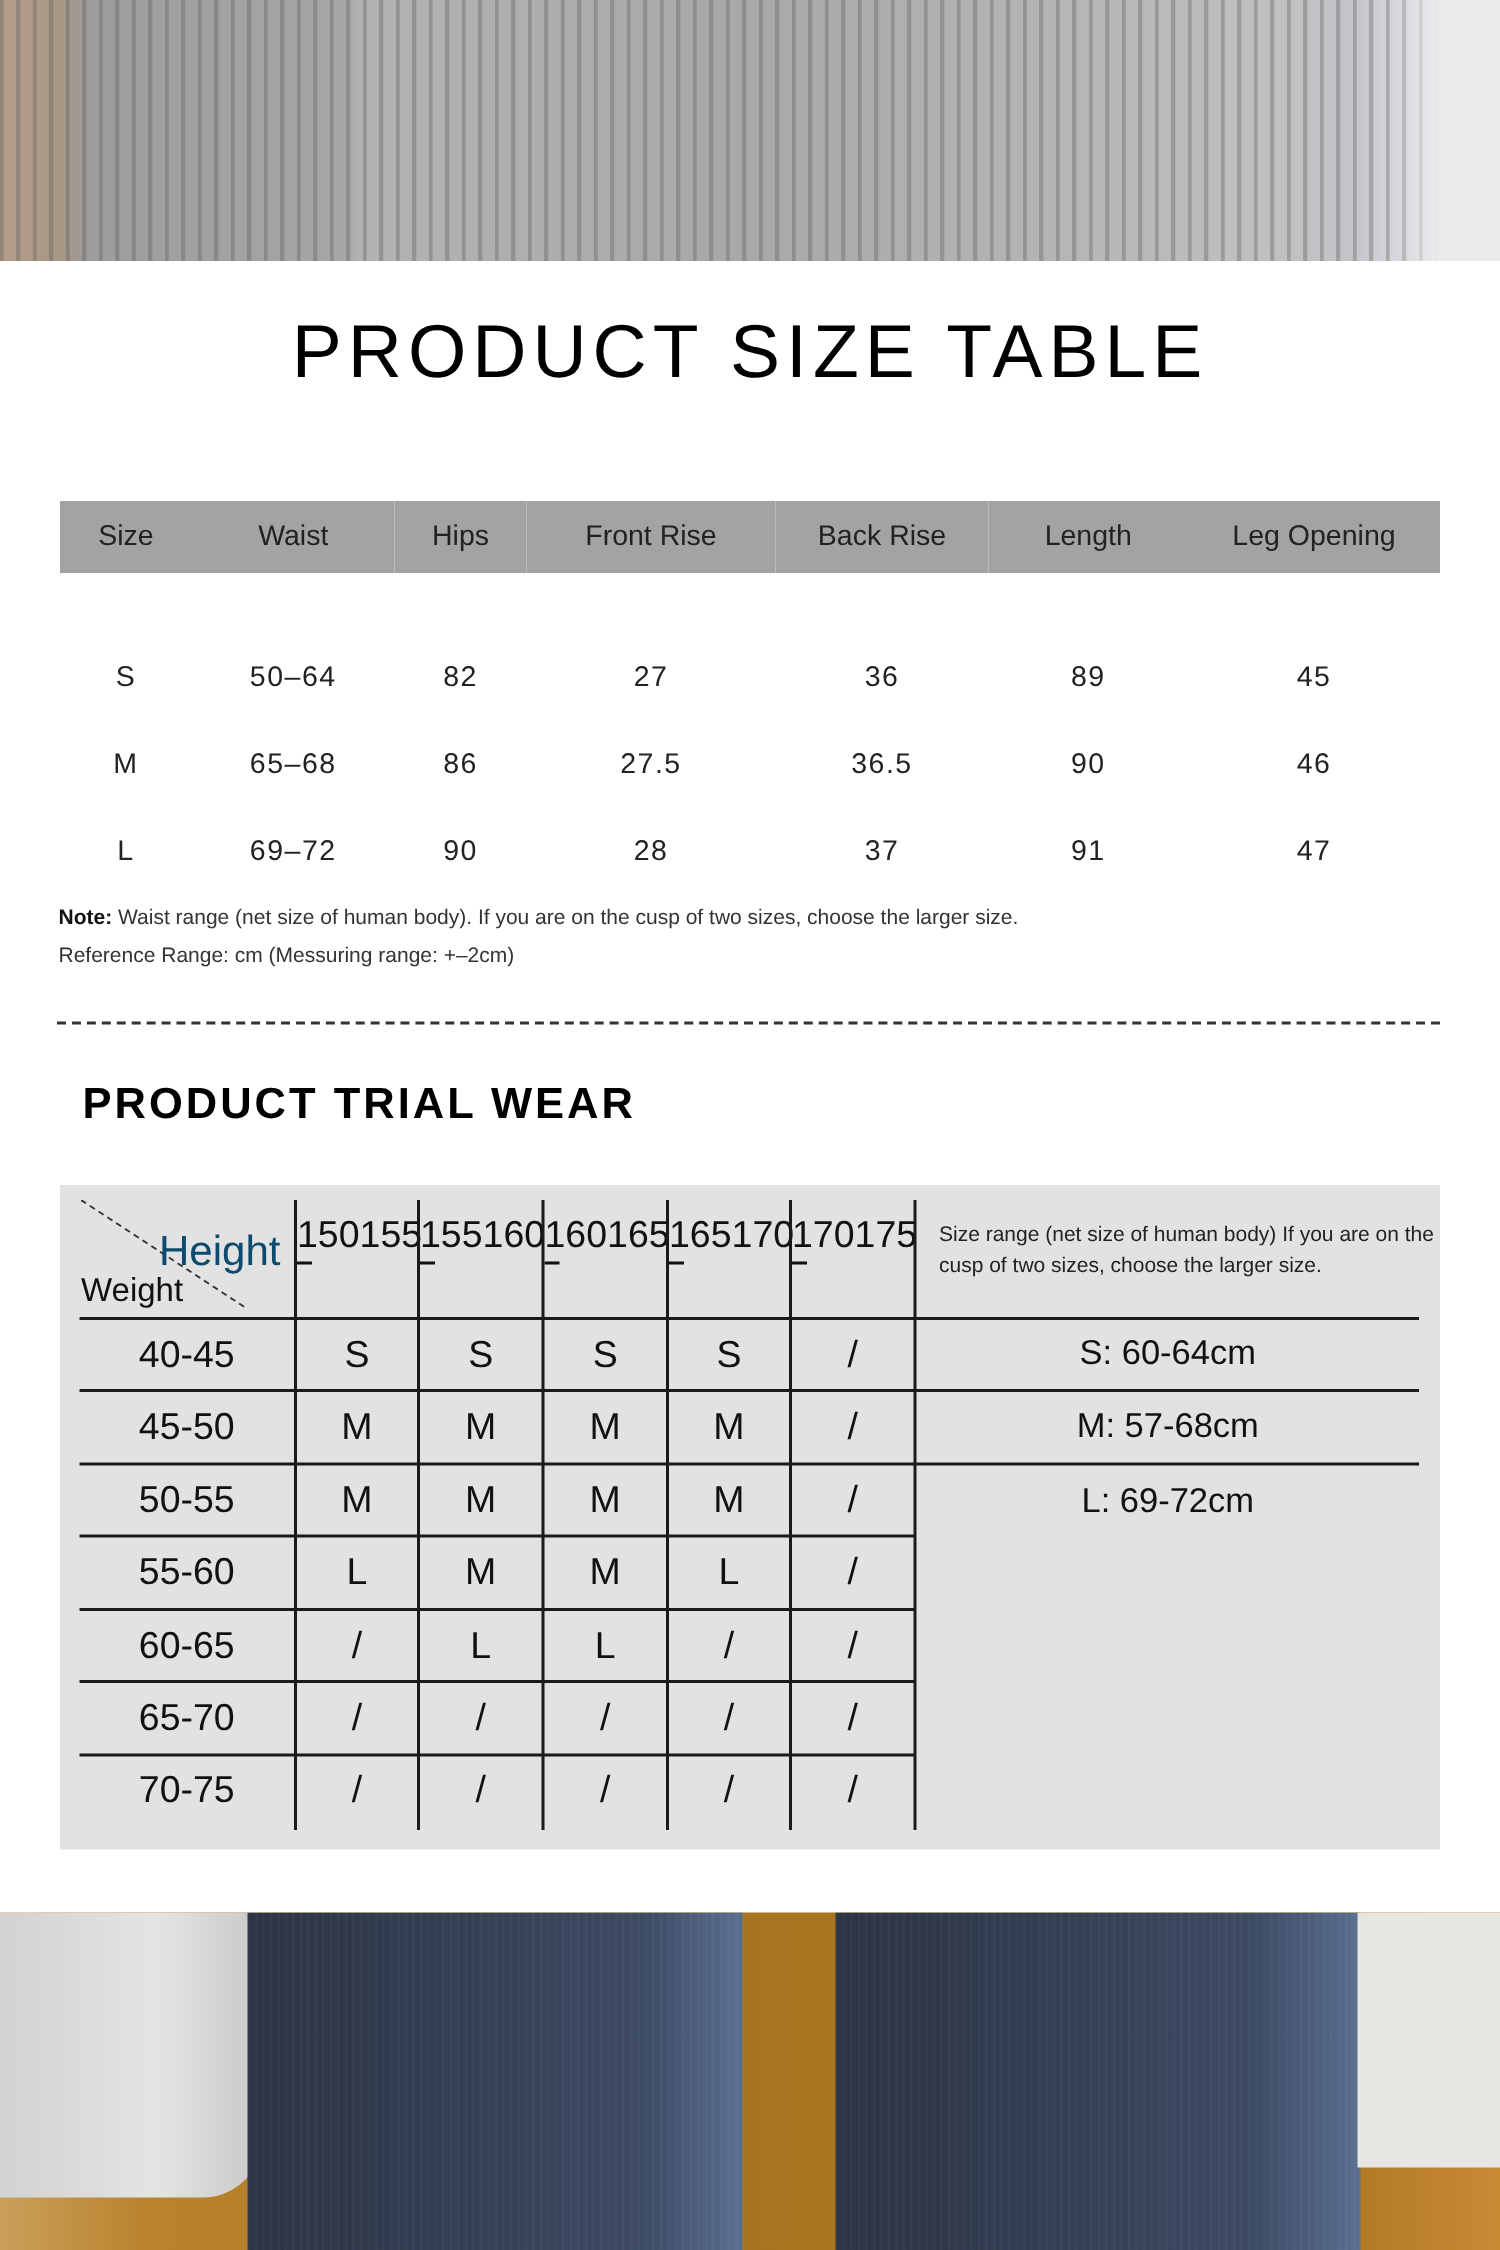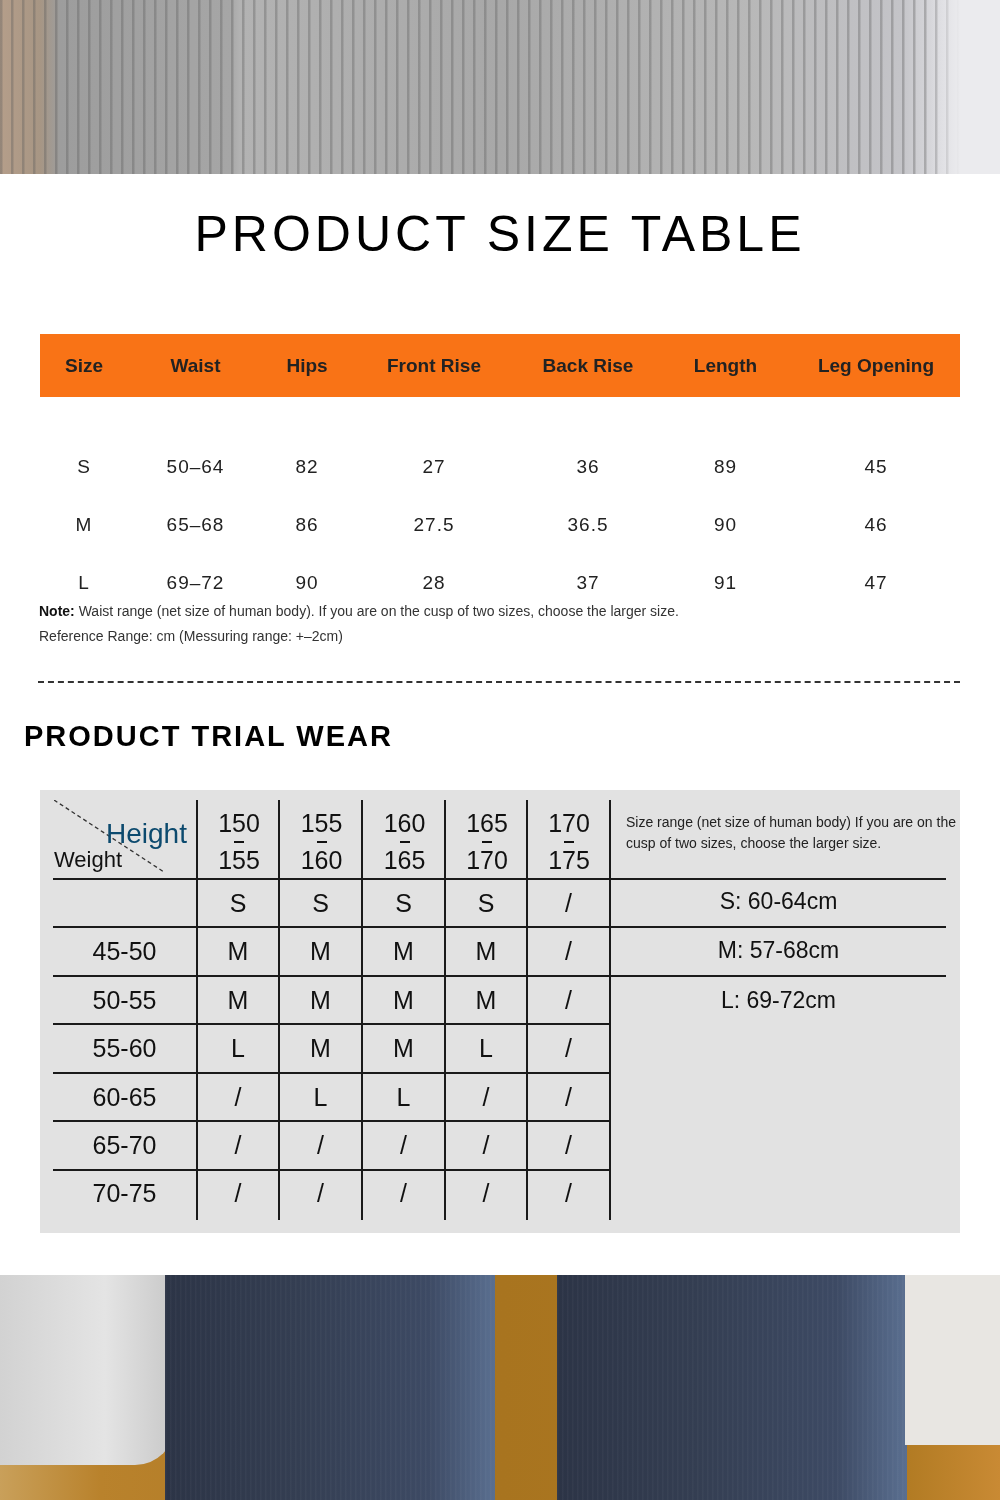--- a/index.html
+++ b/index.html
@@ -22,40 +22,40 @@
       linear-gradient(90deg, #2c3446, #343e52 40%, #3d4a64 80%, #5a6f90); }
   .photo-bottom .leg1 { left: 165px; width: 330px; }
   .photo-bottom .leg2 { left: 557px; width: 350px; }
   .photo-bottom .wall { position: absolute; left: 905px; top: 0; width: 95px; height: 170px; background: #e8e6e2; }
 
   
   .title { position: absolute; left: 0; top: 205px; width: 1000px; text-align: center; font-size: 50px; font-weight: 400; letter-spacing: 4px; color: #000; }
 
   
   .size-table { position: absolute; left: 40px; top: 334px; width: 920px; border-collapse: collapse; }
-  .size-table th { background: #f97316; height: 63px; font-weight: 700; font-size: 19px; color: #222; }
+  .size-table th { background: #a3a3a3; height: 48px; font-weight: 400; font-size: 19px; color: #222; }
   .size-table td { text-align: center; font-size: 19px; height: 58px; color: #222; letter-spacing: 1px; }
   .size-table tr.spacer td { height: 41px; }
   .c0 { width: 88px; } .c1 { width: 135px; } .c2 { width: 88px; } .c3 { width: 166px; }
   .c4 { width: 142px; } .c5 { width: 133px; } .c6 { width: 168px; }
 
   .note { position: absolute; left: 39px; top: 599px; font-size: 14px; color: #333; line-height: 25px; }
   .note b { font-weight: 700; color: #111; }
 
   .dashed { position: absolute; left: 38px; top: 681px; width: 922px; border-top: 2px dashed #333; }
 
-  .subtitle { position: absolute; left: 24px; top: 720px; font-size: 29px; font-weight: 700; letter-spacing: 2px; color: #000; }
+  .subtitle { position: absolute; left: 55px; top: 720px; font-size: 29px; font-weight: 700; letter-spacing: 2px; color: #000; }
 
   
   .trial-panel { position: absolute; left: 40px; top: 790px; width: 920px; height: 443px; background: #e2e2e2; }
   .vline { position: absolute; width: 2px; background: #1a1a1a; }
   .hline { position: absolute; height: 2px; background: #1a1a1a; }
   .cell { position: absolute; display: flex; align-items: center; justify-content: center; font-size: 25px; color: #111; }
   .wcell { font-size: 25px; }
-  .hdr-num { position: absolute; display: flex; flex-direction: column; align-items: center; font-size: 25px; line-height: 37px; color: #111; }
+  .hdr-num { position: absolute; display: flex; flex-direction: row; align-items: center; font-size: 25px; line-height: 37px; color: #111; }
   .hdr-num .bar { position: absolute; top: 36px; width: 10px; height: 2px; background: #111; }
   .diag { position: absolute; left: 14px; top: 10px; width: 145px; height: 72px; }
   .diag-h { position: absolute; left: 66px; top: 28px; font-size: 28px; color: #0c4a6e; }
   .diag-w { position: absolute; left: 14px; top: 57px; font-size: 22px; color: #111; }
   .size-note { position: absolute; left: 586px; top: 22px; width: 330px; font-size: 14px; line-height: 21px; color: #222; }
   .range { position: absolute; left: 571px; width: 335px; text-align: center; font-size: 23px; color: #111; }
 </style>
 </head>
 <body>
 
@@ -162,20 +162,21 @@
   <div class="vline" style="left:569px;top:10px;height:420px;"></div>
 
   <div class="hline" style="left:13px;top:88px;width:893px;"></div>
   <div class="hline" style="left:13px;top:136px;width:893px;"></div>
   <div class="hline" style="left:13px;top:185px;width:893px;"></div>
   <div class="hline" style="left:13px;top:233px;width:557px;"></div>
   <div class="hline" style="left:13px;top:282px;width:557px;"></div>
   <div class="hline" style="left:13px;top:330px;width:557px;"></div>
   <div class="hline" style="left:13px;top:379px;width:557px;"></div>
 
+  <div class="cell wcell" style="left:13px;top:90px;width:143px;height:46px;">40-45</div>
   <div class="cell" style="left:158px;top:90px;width:80px;height:46px;">S</div>
   <div class="cell" style="left:240px;top:90px;width:81px;height:46px;">S</div>
   <div class="cell" style="left:323px;top:90px;width:81px;height:46px;">S</div>
   <div class="cell" style="left:406px;top:90px;width:80px;height:46px;">S</div>
   <div class="cell" style="left:488px;top:90px;width:81px;height:46px;">/</div>
 
   <div class="cell wcell" style="left:13px;top:138px;width:143px;height:47px;">45-50</div>
   <div class="cell" style="left:158px;top:138px;width:80px;height:47px;">M</div>
   <div class="cell" style="left:240px;top:138px;width:81px;height:47px;">M</div>
   <div class="cell" style="left:323px;top:138px;width:81px;height:47px;">M</div>

